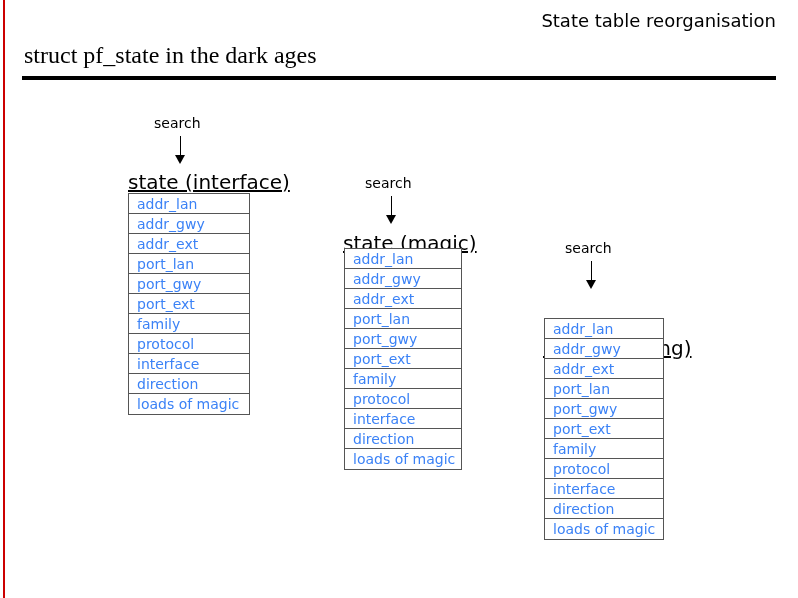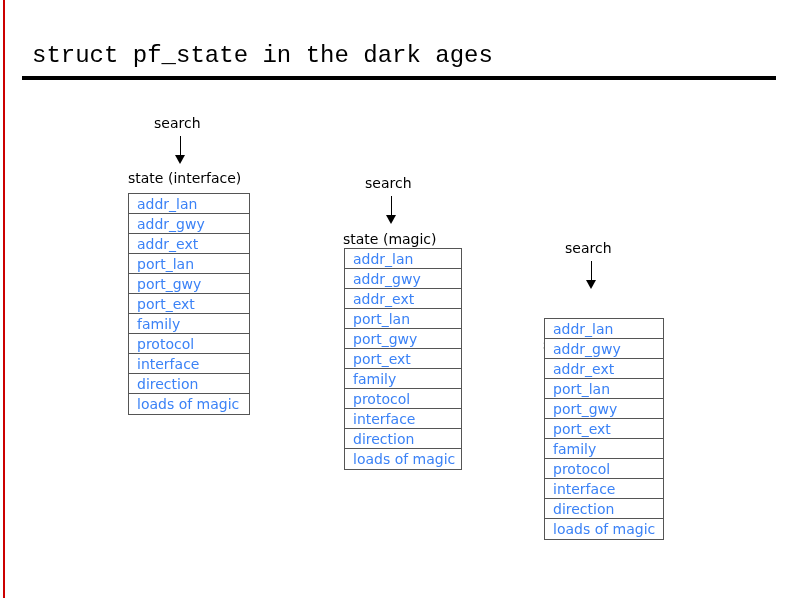--- a/index.html
+++ b/index.html
@@ -39,23 +39,22 @@
     color: #000000;
     font-family: "DejaVu Sans", sans-serif;
     white-space: nowrap;
   }
   .slide-title {
     position: absolute;
     left: 24px;
     top: 42px;
     font-size: 24px;
     color: #000000;
-    font-family: Liberation Mono, monospace;
+    font-family: Liberation Serif, serif;
     white-space: nowrap;
-    margin-left: 8px;
   }
   .title-rule {
     position: absolute;
     left: 22px;
     top: 76px;
     width: 754px;
     height: 4px;
     background: #000000;
   }
 
@@ -85,23 +84,24 @@
     position: absolute;
     left: 0;
     width: 0;
     height: 0;
     border-left: 5px solid transparent;
     border-right: 5px solid transparent;
     border-top: 9px solid #000000;
   }
   .struct-label {
     position: absolute;
-    font-size: 14px;
+    font-size: 20px;
     color: #000000;
     white-space: nowrap;
+    text-decoration: underline;
   }
   .fields {
     position: absolute;
     border: 1px solid #555555;
     background: #ffffff;
     box-sizing: border-box;
   }
   .field {
     font-size: 14px;
     color: #3b82f6;
@@ -116,20 +116,21 @@
     border-bottom: none;
   }
 </style>
 </head>
 <body>
 
 <div class="slide">
 
   <div class="left-stripe"></div>
 
+  <div class="header-eyebrow">State table reorganisation</div>
   <div class="slide-title">struct pf_state in the dark ages</div>
   <div class="title-rule"></div>
 
   <div class="struct">
     <div class="search-label" style="left:154px; top:115px;">search</div>
     <div class="arrow" style="left:175px; top:136px; height:28px;">
       <div class="shaft" style="height:20px;"></div>
       <div class="head" style="top:19px;"></div>
     </div>
     <div class="struct-label" style="left:128px; top:170px;">state (interface)</div>

